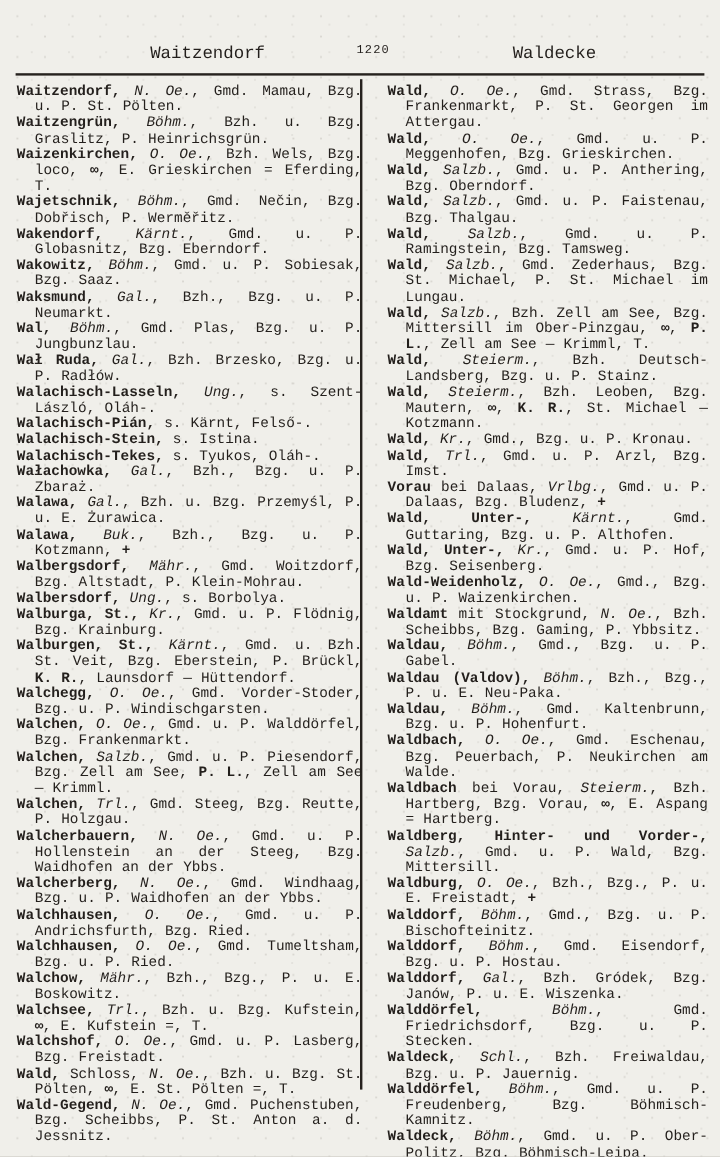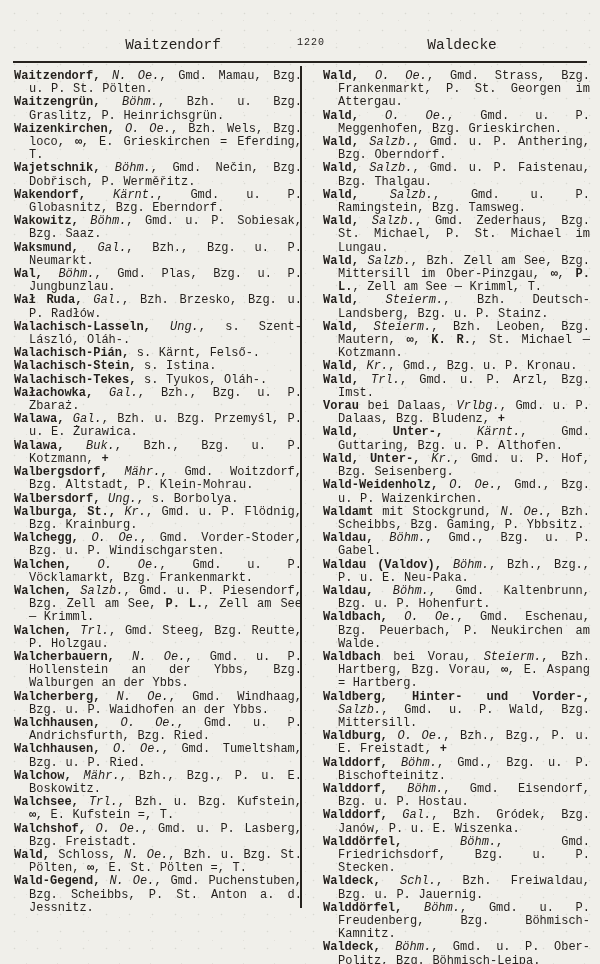--- a/index.html
+++ b/index.html
@@ -60,25 +60,26 @@
         <p class="entry"><span class="seg-b">Walachisch-Lasseln, </span><span class="seg-i">Ung.</span><span class="seg-n">, s. Szent-László, Oláh-.</span></p>
         <p class="entry"><span class="seg-b">Walachisch-Pián, </span><span class="seg-n">s. Kärnt, Felső-.</span></p>
         <p class="entry"><span class="seg-b">Walachisch-Stein, </span><span class="seg-n">s. Istina.</span></p>
         <p class="entry"><span class="seg-b">Walachisch-Tekes, </span><span class="seg-n">s. Tyukos, Oláh-.</span></p>
         <p class="entry"><span class="seg-b">Wałachowka, </span><span class="seg-i">Gal.</span><span class="seg-n">, Bzh., Bzg. u. P. Zbaraż.</span></p>
         <p class="entry"><span class="seg-b">Walawa, </span><span class="seg-i">Gal.</span><span class="seg-n">, Bzh. u. Bzg. Przemyśl, P. u. E. Żurawica.</span></p>
         <p class="entry"><span class="seg-b">Walawa, </span><span class="seg-i">Buk.</span><span class="seg-n">, Bzh., Bzg. u. P. Kotzmann, </span><span class="sym sym-cross">+</span></p>
         <p class="entry"><span class="seg-b">Walbergsdorf, </span><span class="seg-i">Mähr.</span><span class="seg-n">, Gmd. Woitzdorf, Bzg. Altstadt, P. Klein-Mohrau.</span></p>
         <p class="entry"><span class="seg-b">Walbersdorf, </span><span class="seg-i">Ung.</span><span class="seg-n">, s. Borbolya.</span></p>
         <p class="entry"><span class="seg-b">Walburga, St., </span><span class="seg-i">Kr.</span><span class="seg-n">, Gmd. u. P. Flödnig, Bzg. Krainburg.</span></p>
+        <p class="entry"><span class="seg-b">Walburgen, St., </span><span class="seg-i">Kärnt.</span><span class="seg-n">, Gmd. u. Bzh. St. Veit, Bzg. Eberstein, P. Brückl, </span><span class="seg-b">K. R.</span><span class="seg-n">, Launsdorf — Hüttendorf.</span></p>
         <p class="entry"><span class="seg-b">Walchegg, </span><span class="seg-i">O. Oe.</span><span class="seg-n">, Gmd. Vorder-Stoder, Bzg. u. P. Windischgarsten.</span></p>
-        <p class="entry"><span class="seg-b">Walchen, </span><span class="seg-i">O. Oe.</span><span class="seg-n">, Gmd. u. P. Vöcklamarkt, Bzg. Frankenmarkt.</span></p>
+        <p class="entry"><span class="seg-b">Walchen, </span><span class="seg-i">O. Oe.</span><span class="seg-n">, Gmd. u. P. Walddörfel, Bzg. Frankenmarkt.</span></p>
         <p class="entry"><span class="seg-b">Walchen, </span><span class="seg-i">Salzb.</span><span class="seg-n">, Gmd. u. P. Piesendorf, Bzg. Zell am See, </span><span class="seg-b">P. L.</span><span class="seg-n">, Zell am See — Krimml.</span></p>
         <p class="entry"><span class="seg-b">Walchen, </span><span class="seg-i">Trl.</span><span class="seg-n">, Gmd. Steeg, Bzg. Reutte, P. Holzgau.</span></p>
-        <p class="entry"><span class="seg-b">Walcherbauern, </span><span class="seg-i">N. Oe.</span><span class="seg-n">, Gmd. u. P. Hollenstein an der Ybbs, Bzg. Walburgen an der Ybbs.</span></p>
+        <p class="entry"><span class="seg-b">Walcherbauern, </span><span class="seg-i">N. Oe.</span><span class="seg-n">, Gmd. u. P. Hollenstein an der Steeg, Bzg. Waidhofen an der Ybbs.</span></p>
         <p class="entry"><span class="seg-b">Walcherberg, </span><span class="seg-i">N. Oe.</span><span class="seg-n">, Gmd. Windhaag, Bzg. u. P. Waidhofen an der Ybbs.</span></p>
         <p class="entry"><span class="seg-b">Walchhausen, </span><span class="seg-i">O. Oe.</span><span class="seg-n">, Gmd. u. P. Andrichsfurth, Bzg. Ried.</span></p>
         <p class="entry"><span class="seg-b">Walchhausen, </span><span class="seg-i">O. Oe.</span><span class="seg-n">, Gmd. Tumeltsham, Bzg. u. P. Ried.</span></p>
         <p class="entry"><span class="seg-b">Walchow, </span><span class="seg-i">Mähr.</span><span class="seg-n">, Bzh., Bzg., P. u. E. Boskowitz.</span></p>
         <p class="entry"><span class="seg-b">Walchsee, </span><span class="seg-i">Trl.</span><span class="seg-n">, Bzh. u. Bzg. Kufstein, </span><span class="sym sym-horn">∞</span><span class="seg-n">, E. Kufstein =, T.</span></p>
         <p class="entry"><span class="seg-b">Walchshof, </span><span class="seg-i">O. Oe.</span><span class="seg-n">, Gmd. u. P. Lasberg, Bzg. Freistadt.</span></p>
         <p class="entry"><span class="seg-b">Wald, </span><span class="seg-n">Schloss, </span><span class="seg-i">N. Oe.</span><span class="seg-n">, Bzh. u. Bzg. St. Pölten, </span><span class="sym sym-horn">∞</span><span class="seg-n">, E. St. Pölten =, T.</span></p>
         <p class="entry"><span class="seg-b">Wald-Gegend, </span><span class="seg-i">N. Oe.</span><span class="seg-n">, Gmd. Puchenstuben, Bzg. Scheibbs, P. St. Anton a. d. Jessnitz.</span></p>
       </div>
     <div class="col col-right" id="col-right">

